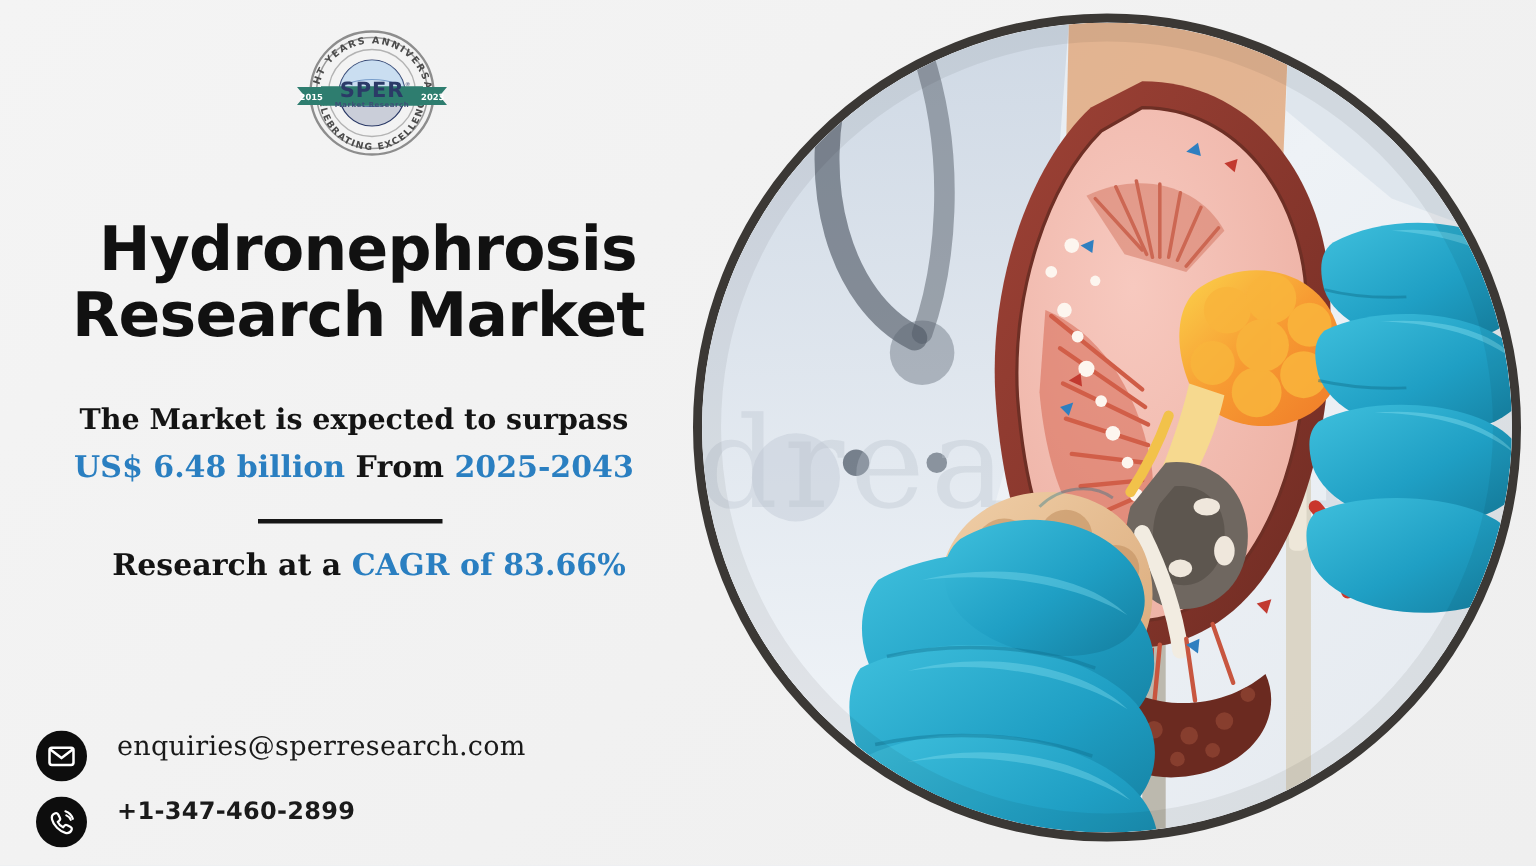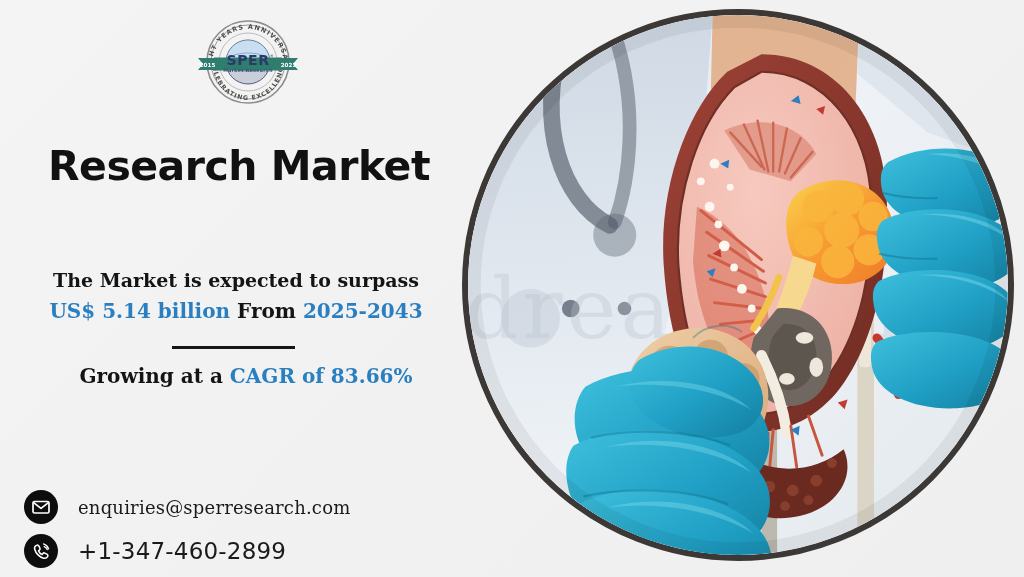--- a/index.html
+++ b/index.html
@@ -53,30 +53,30 @@
     position:absolute; left:46px; top:364px; width:400px;
     text-align:center;
     font-family:"DejaVu Serif", serif;
     font-weight:bold;
     font-size:20px;
     color:#141414;
   }
 
   
   .contact { position:absolute; left:24px; top:487px; }
-  .crow { display:flex; align-items:center; height:40px; margin-bottom:4px; }
+  .crow { display:flex; align-items:flex-start; height:40px; margin-bottom:4px; }
   .cicon { width:34px; height:34px; flex:0 0 34px; }
   .ctext {
     margin-left:20px;
     font-family:"DejaVu Serif", serif;
     font-size:18px;
     color:#1a1a1a;
     letter-spacing:0.2px;
   }
-  .crow.phone .ctext { font-family:"DejaVu Sans", sans-serif; font-size:23px; font-weight:400; }
+  .crow.phone .ctext { font-family:"DejaVu Sans", sans-serif; font-size:16px; font-weight:700; }
 
   
   .photo {
     position:absolute; left:462px; top:9px;
     width:552px; height:552px;
     border-radius:50%;
     border:6px solid #3b3835;
     overflow:hidden;
     background:#e9edf2;
   }
@@ -115,36 +115,37 @@
       <text x="11.5" y="54.6" font-family="DejaVu Sans, sans-serif" font-size="5.6" font-weight="bold" fill="#ffffff" text-anchor="middle">2015</text>
       <text x="92.5" y="54.6" font-family="DejaVu Sans, sans-serif" font-size="5.6" font-weight="bold" fill="#ffffff" text-anchor="middle">2023</text>
 
       <text x="52" y="52.8" font-family="DejaVu Sans, sans-serif" font-size="14" font-weight="bold" fill="#2b3a67" text-anchor="middle" letter-spacing="0.6">SPER</text>
       <text x="52" y="59.5" font-family="DejaVu Sans, sans-serif" font-size="4.6" font-weight="bold" fill="#3d4f77" text-anchor="middle" letter-spacing="0.4">Market Research</text>
       <text x="74" y="45" font-family="DejaVu Sans, sans-serif" font-size="3.6" fill="#2b3a67">®</text>
     </svg>
   </div>
 
   <h1 class="title">
+    <span class="l1">Hydronephrosis</span>
     <span class="l2">Research Market</span>
   </h1>
 
   <div class="sub">
     <span class="line1">The Market is expected to surpass</span>
     <span class="line2">
-      <span class="accent">US$ 5.14 billion</span>
+      <span class="accent">US$ 6.48 billion</span>
       <span>From</span>
       <span class="accent">2025-2043</span>
     </span>
   </div>
 
   <div class="divider"></div>
 
   <div class="cagr">
-    <span>Growing at a</span>
+    <span>Research at a</span>
     <span class="accent">CAGR of 83.66%</span>
   </div>
 
   <div class="contact">
     <div class="crow email">
       <svg class="cicon" viewBox="0 0 34 34">
         <circle cx="17" cy="17" r="17" fill="#0d0d0d"></circle>
         <rect x="9" y="11.5" width="16" height="11.5" rx="1.6" fill="none" stroke="#ffffff" stroke-width="1.7"></rect>
         <path d="M 9.6,12.6 L 17,18.4 L 24.4,12.6" fill="none" stroke="#ffffff" stroke-width="1.7" stroke-linecap="round" stroke-linejoin="round"></path>
       </svg>

